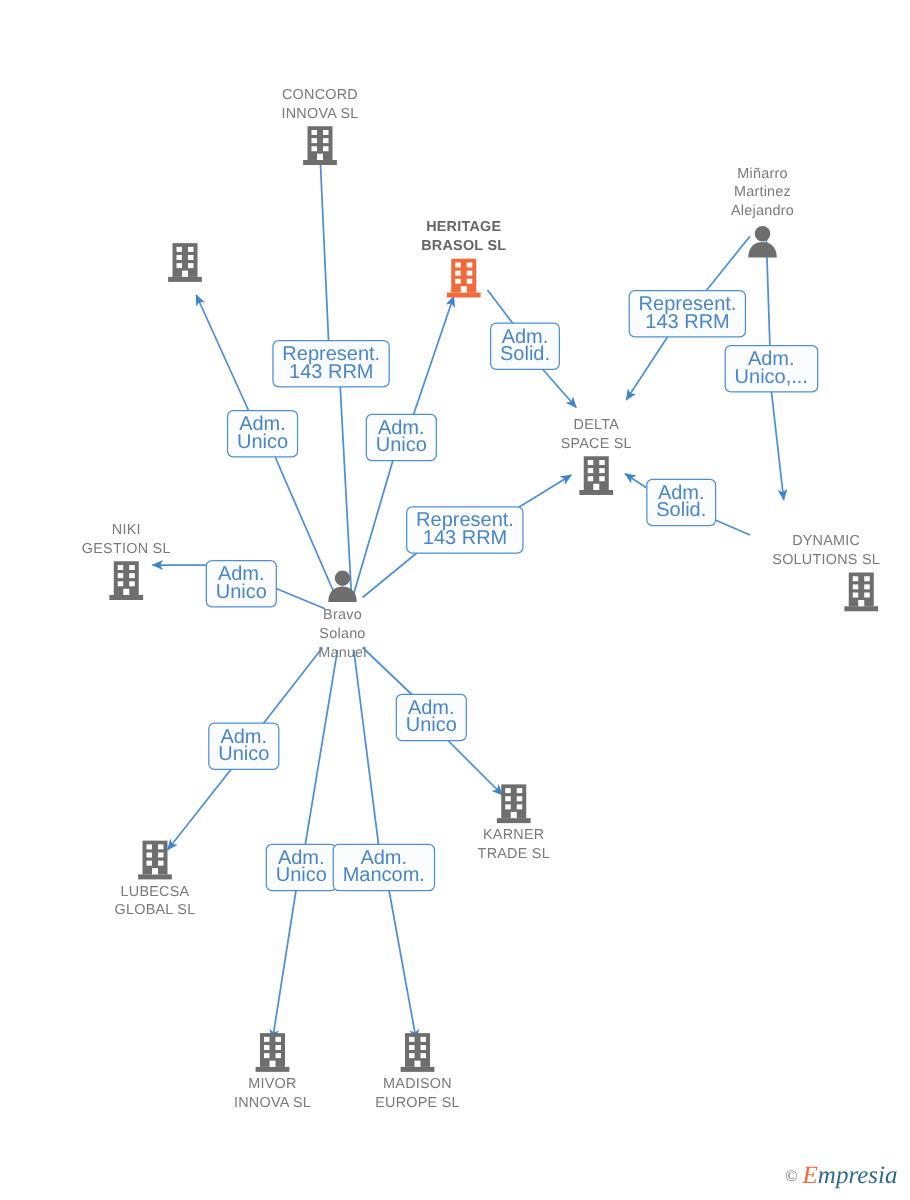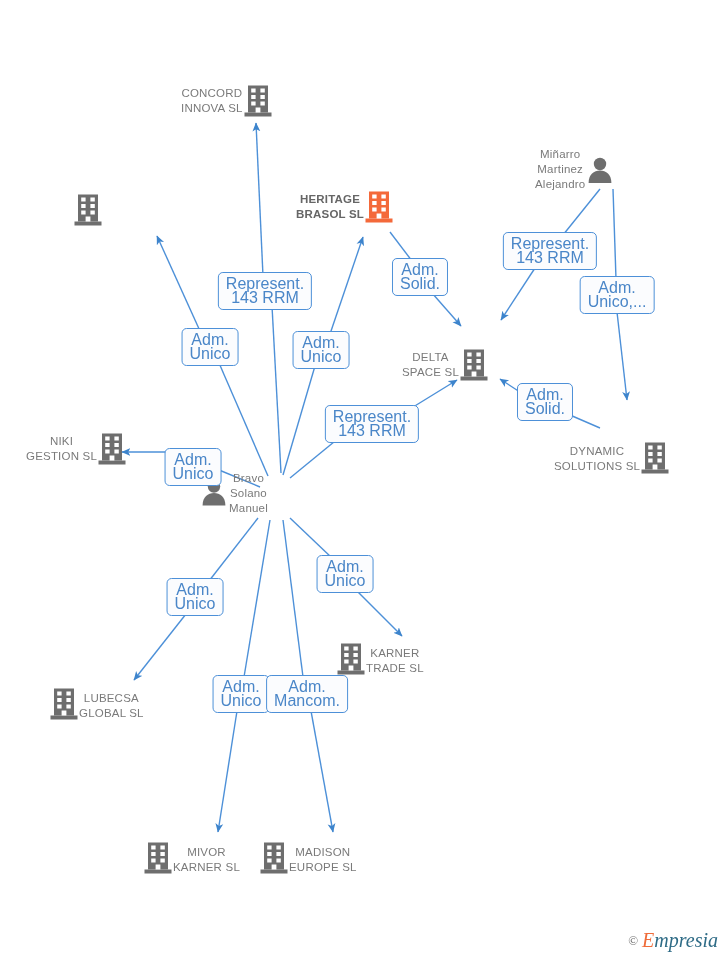--- a/index.html
+++ b/index.html
@@ -21,21 +21,21 @@
     position: absolute;
     left: 0;
     top: 0;
     width: 728px;
     height: 960px;
   }
   .node {
     position: absolute;
     transform: translate(-50%, -50%);
     display: flex;
-    flex-direction: row;
+    flex-direction: column;
     align-items: center;
     width: 150px;
   }
   .node-label {
     font-size: 11.5px;
     line-height: 15px;
     color: #7a7a7a;
     text-align: center;
     letter-spacing: 0.2px;
     white-space: pre-line;
@@ -277,21 +277,21 @@
           <rect x="1.5" y="28" width="27" height="4" fill="#6e6e6e"></rect>
           <rect x="8.2" y="4" width="4.4" height="4" fill="#fff"></rect>
           <rect x="17.4" y="4" width="4.4" height="4" fill="#fff"></rect>
           <rect x="8.2" y="10.5" width="4.4" height="4" fill="#fff"></rect>
           <rect x="17.4" y="10.5" width="4.4" height="4" fill="#fff"></rect>
           <rect x="8.2" y="17" width="4.4" height="4" fill="#fff"></rect>
           <rect x="17.4" y="17" width="4.4" height="4" fill="#fff"></rect>
           <rect x="12.6" y="23" width="4.8" height="5" fill="#fff"></rect>
         </svg>
         <div class="node-label">MIVOR
-KARNER  SL</div>
+INNOVA  SL</div>
       </div>
       <div class="node icon-top" style="left: 334px; top: 858px;">
         <svg class="node-icon" width="30" height="33" viewBox="0 0 30 33">
           <rect x="5" y="1" width="20" height="27" fill="#6e6e6e"></rect>
           <rect x="1.5" y="28" width="27" height="4" fill="#6e6e6e"></rect>
           <rect x="8.2" y="4" width="4.4" height="4" fill="#fff"></rect>
           <rect x="17.4" y="4" width="4.4" height="4" fill="#fff"></rect>
           <rect x="8.2" y="10.5" width="4.4" height="4" fill="#fff"></rect>
           <rect x="17.4" y="10.5" width="4.4" height="4" fill="#fff"></rect>
           <rect x="8.2" y="17" width="4.4" height="4" fill="#fff"></rect>

